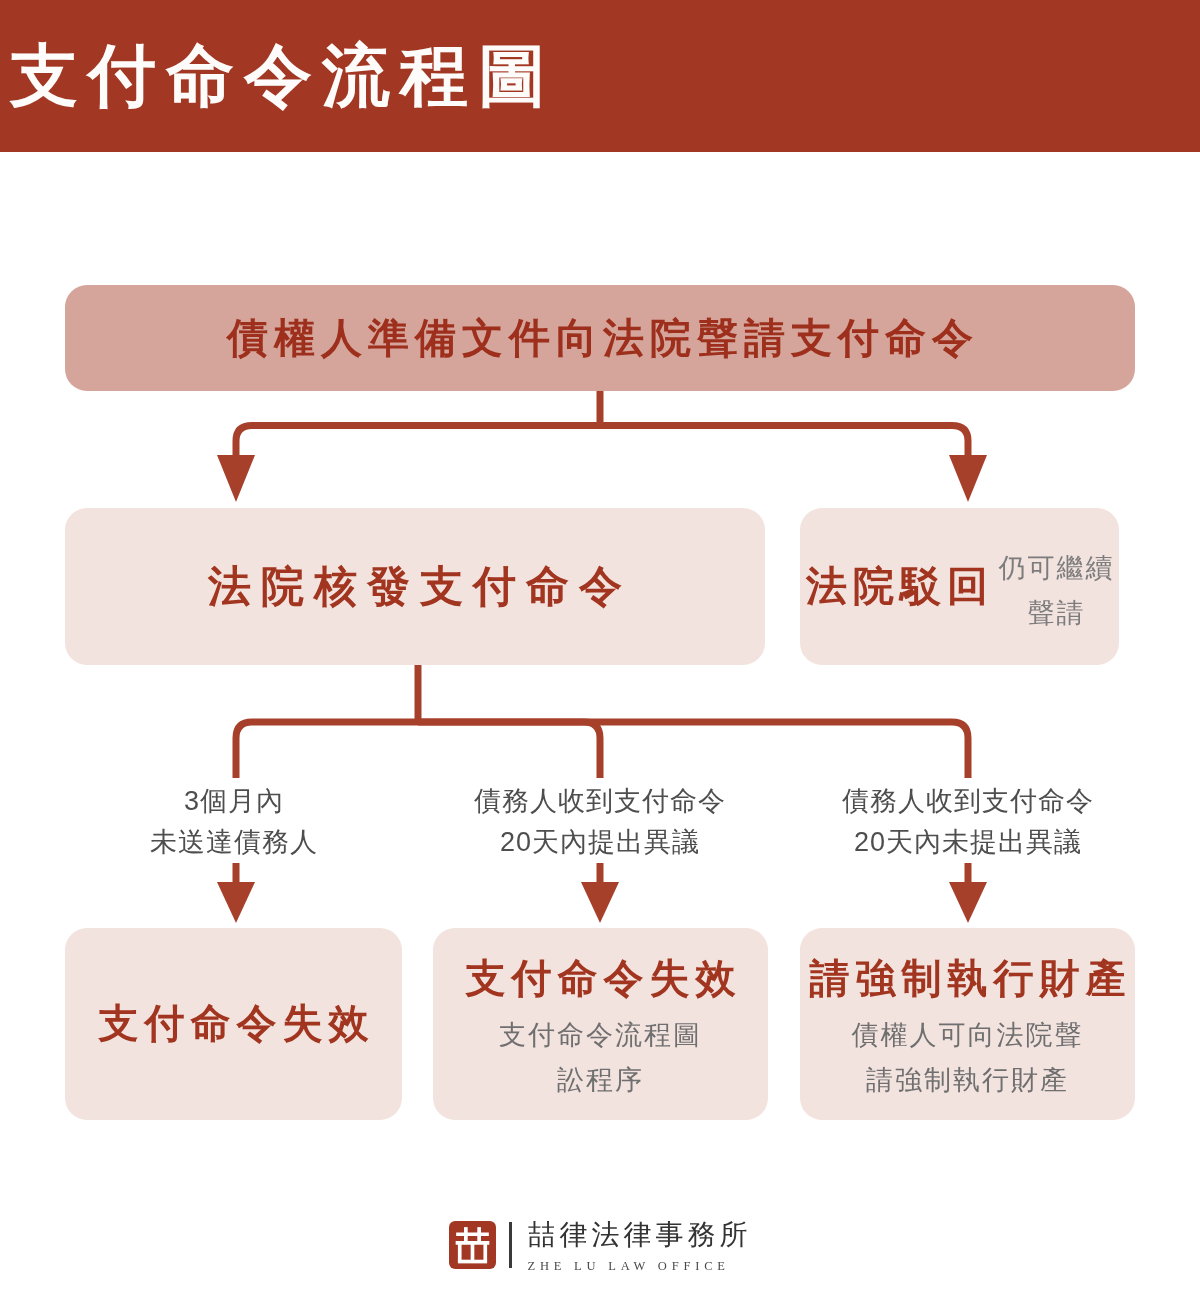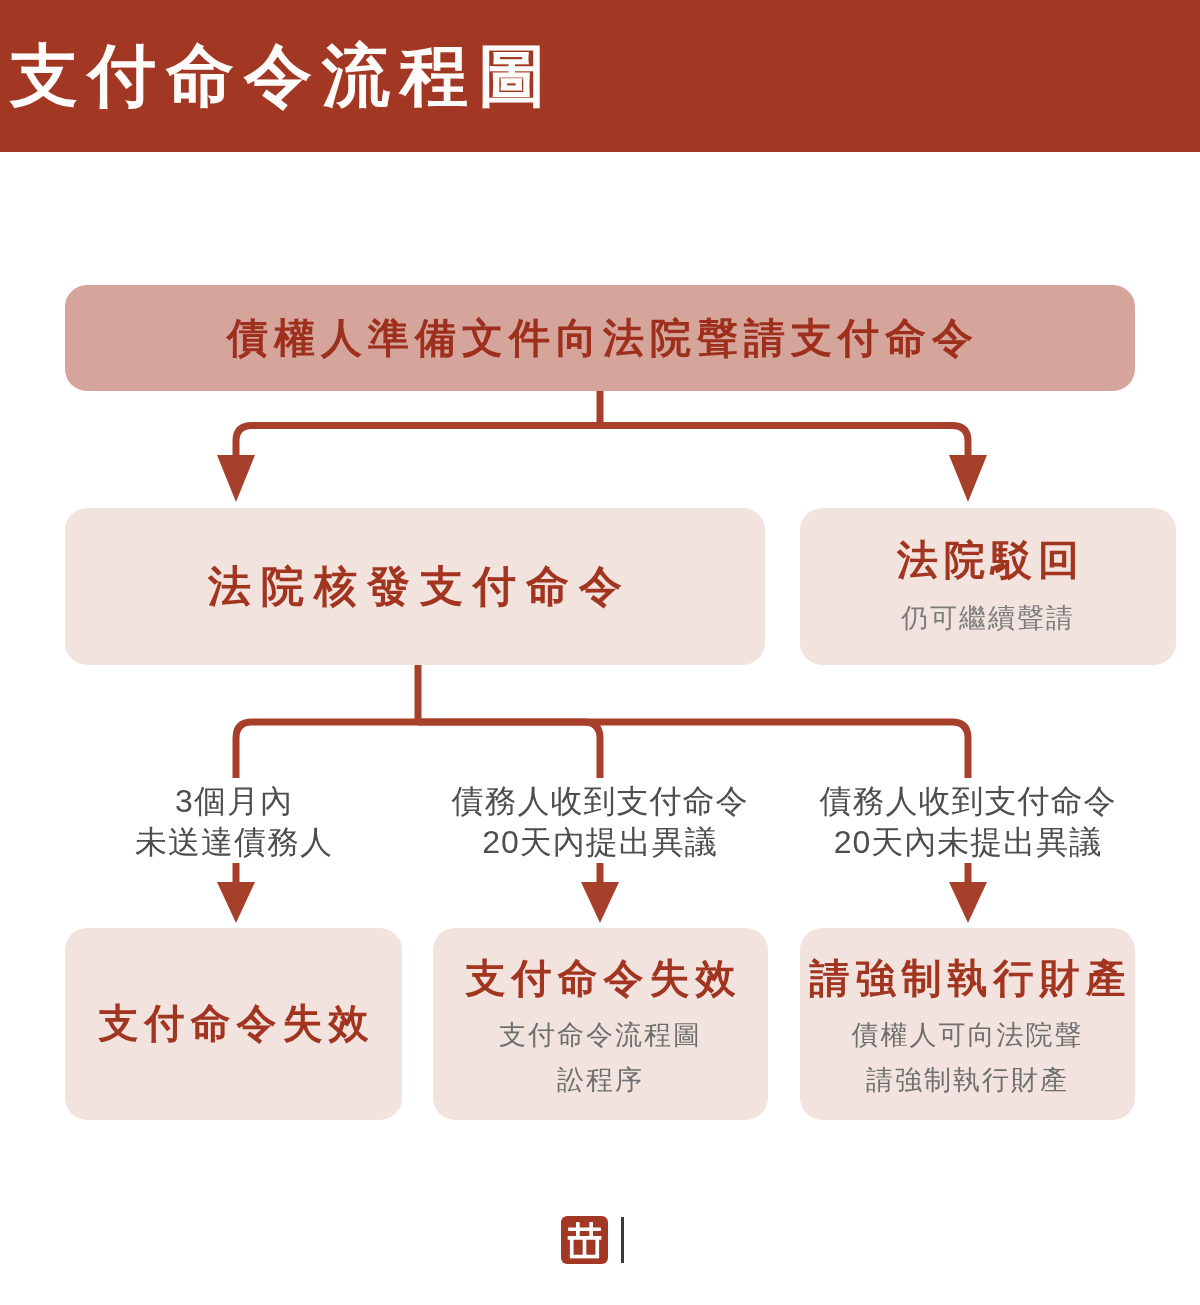--- a/index.html
+++ b/index.html
@@ -48,36 +48,36 @@
   }
   .step1 .red-title { font-size: 41px; letter-spacing: 6px; text-indent: 6px; color: #9D2F1C; }
 
   .step2-left {
     left: 65px; top: 508px; width: 700px; height: 157px;
     display: flex; align-items: center; justify-content: center;
   }
   .step2-left .red-title { font-size: 43px; letter-spacing: 10px; text-indent: 10px; }
 
   .step2-right {
-    left: 800px; top: 508px; width: 376px; height: 157px;
-    display: flex; flex-direction: column; align-items: center; justify-content: center;
+    left: 800px; top: 508px; width: 319px; height: 157px;
+    display: flex; align-items: center; justify-content: center;
     padding-top: 0;
   }
   .step2-right .red-title { font-size: 41px; letter-spacing: 6px; text-indent: 6px; }
   .gray-sub {
     color: #7C7C7C; font-size: 27px; letter-spacing: 2px;
     line-height: 45px; text-align: center; white-space: pre-line;
   }
   .step2-right .gray-sub { margin-top: 8px; }
 
   
   .branch-label {
     position: absolute; top: 781px; width: 360px;
     text-align: center;
-    font-size: 32px; line-height: 41px;
+    font-size: 27px; line-height: 41px;
     color: #4E4E4E; letter-spacing: 1px;
     white-space: pre-line;
   }
   .branch-label.pos-1 { left: 54px; }
   .branch-label.pos-2 { left: 420px; }
   .branch-label.pos-3 { left: 788px; }
 
   
   .result { top: 928px; height: 192px; }
   .result-1 {
@@ -198,15 +198,19 @@
         <path d="M29.5 6 V21.5"></path>
         <path d="M7 13 H39"></path>
         <path d="M6.5 21.5 H39.5"></path>
         <path d="M10.5 21.5 V39.7"></path>
         <path d="M35.5 21.5 V39.7"></path>
         <path d="M23 21.5 V39.7"></path>
         <path d="M8.7 39.7 H37.3"></path>
       </g>
     </svg>
     <div class="logo-divider"></div>
+    <div class="logo-text">
+      <div class="logo-cn">喆律法律事務所</div>
+      <div class="logo-en">ZHE LU LAW OFFICE</div>
+    </div>
   </div>
 
 </div>
 
 </body></html>

